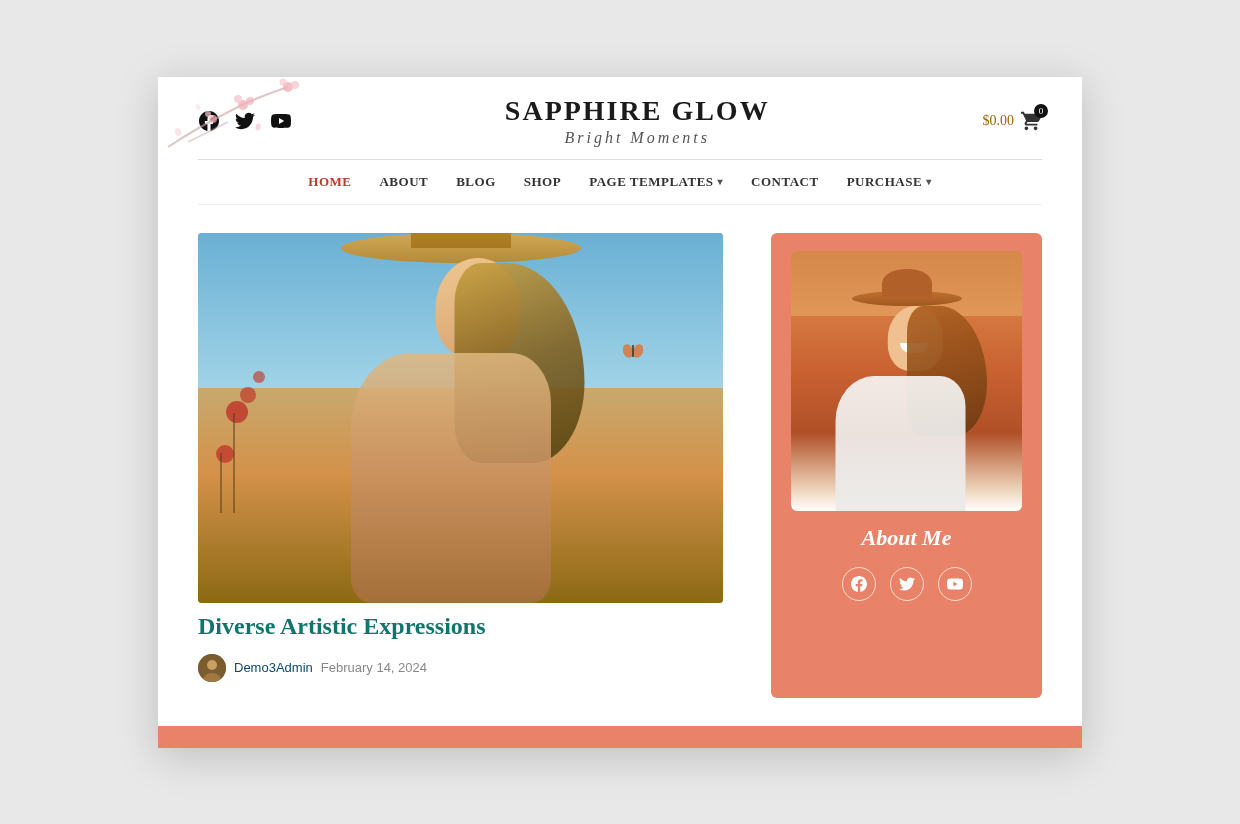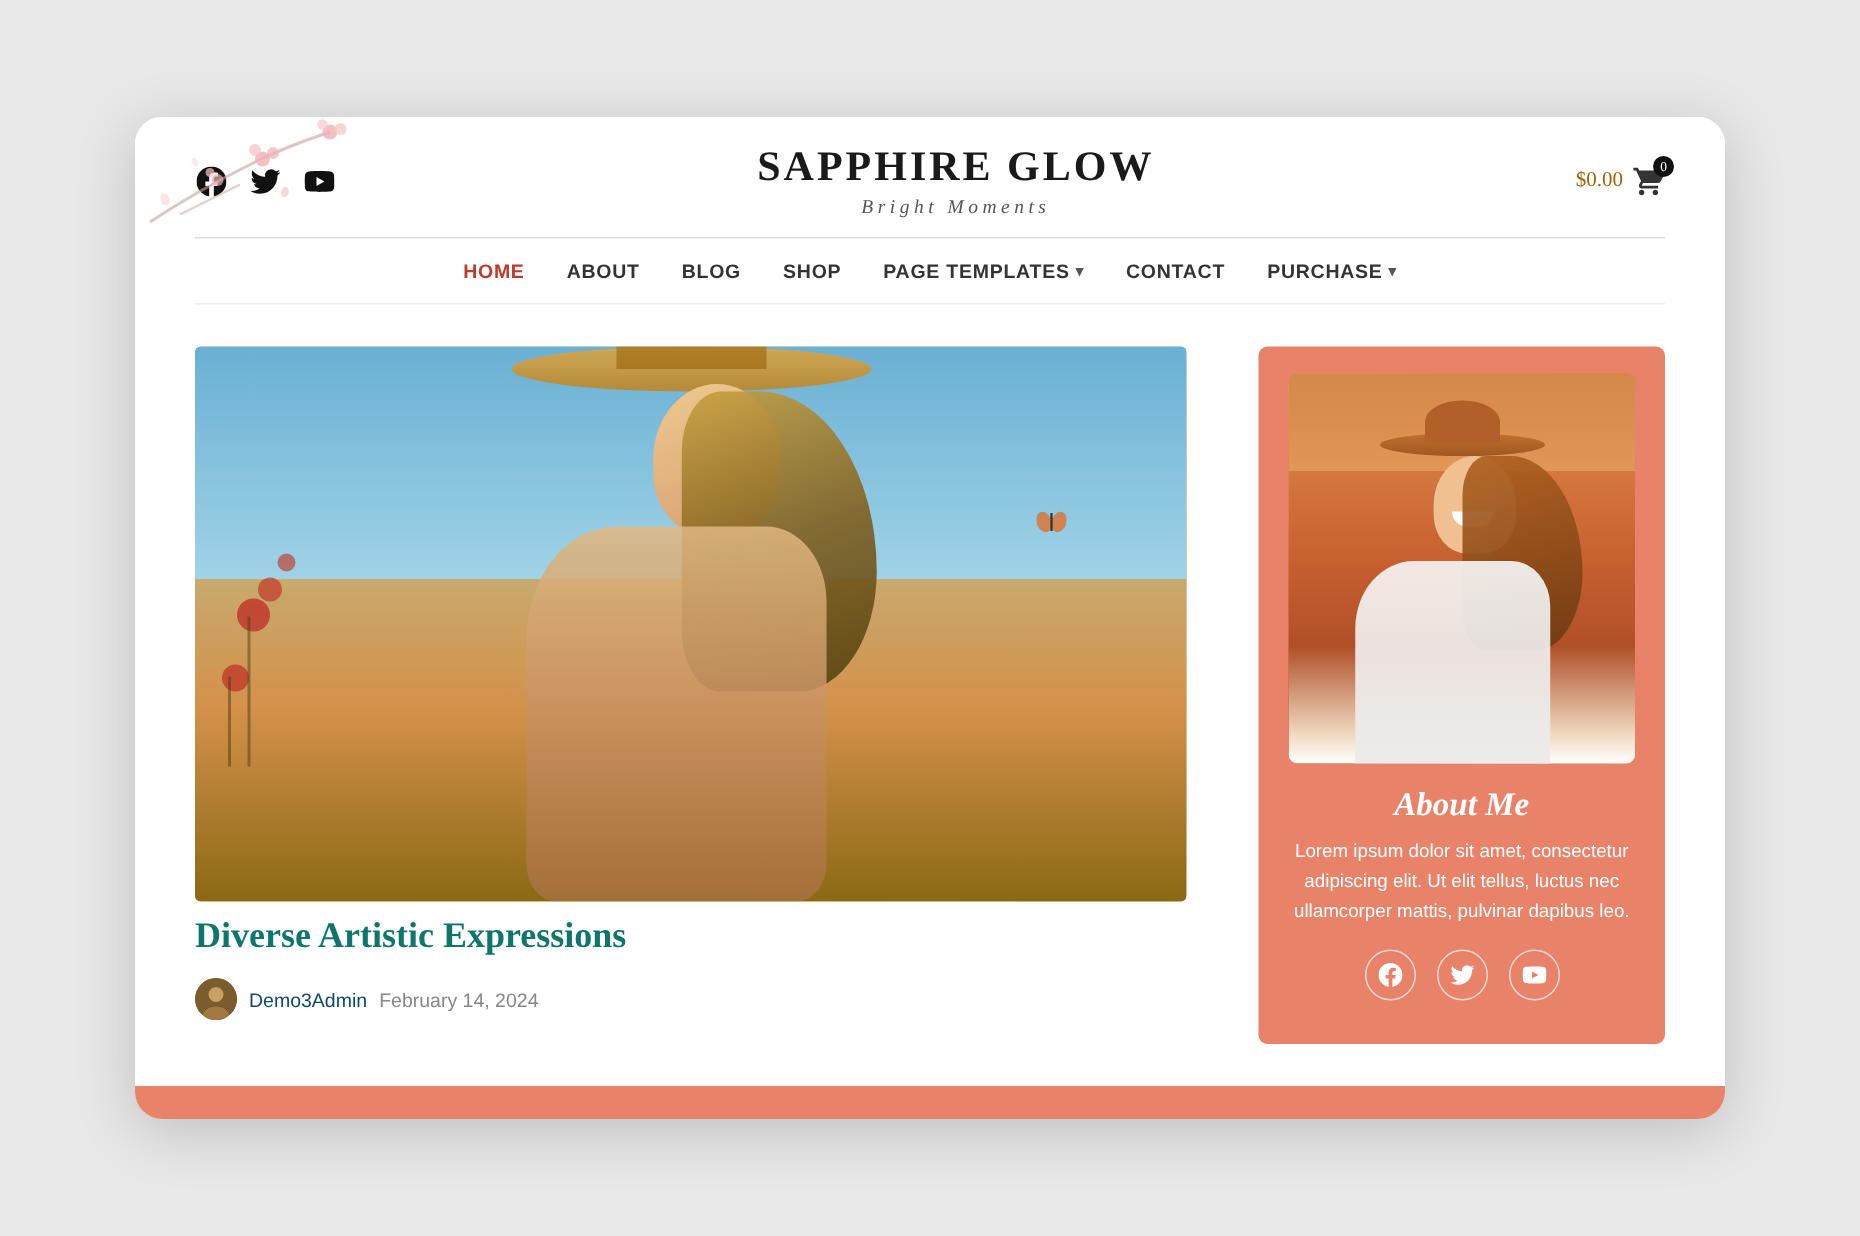--- a/index.html
+++ b/index.html
@@ -8,23 +8,23 @@
       font-family: 'Georgia', serif;
       display: flex;
       justify-content: center;
       align-items: center;
       min-height: 100vh;
       padding: 30px;
     }
 
     .browser-window {
       background: #fff;
-      border-radius: 18px;
+      border-radius: 0;
       box-shadow: 0 8px 40px rgba(0,0,0,0.18);
-      width: 1060px;
+      width: 924px;
       overflow: hidden;
       position: relative;
     }
 
     
     .site-header {
       padding: 18px 40px 0 40px;
       position: relative;
       background: #fff;
     }
@@ -68,21 +68,21 @@
       font-size: 28px;
       font-weight: 700;
       letter-spacing: 2px;
       color: #1a1a1a;
       font-style: normal;
       text-transform: uppercase;
     }
 
     .site-tagline {
       font-family: 'Georgia', serif;
-      font-size: 13px;
+      font-size: 16px;
       color: #555;
       font-style: italic;
       letter-spacing: 3px;
       margin-top: 2px;
     }
 
     .cart-area {
       display: flex;
       align-items: center;
       gap: 6px;
@@ -121,21 +121,21 @@
     .site-nav {
       padding: 14px 0;
       display: flex;
       justify-content: center;
       gap: 28px;
       align-items: center;
       border-bottom: 1px solid #eee;
     }
 
     .nav-item {
-      font-family: Liberation Sans, sans-serif;
+      font-family: Liberation Serif, serif;
       font-size: 13px;
       font-weight: 600;
       letter-spacing: 0.5px;
       color: #333;
       cursor: pointer;
       text-transform: uppercase;
       display: flex;
       align-items: center;
       gap: 4px;
     }
@@ -491,21 +491,20 @@
 
             <div style="position:absolute;top:32px;left:50%;transform:translateX(-25%);width:28px;height:10px;background:#fff;border-radius:0 0 10px 10px;"></div>
 
             <div style="position:absolute;top:-5px;left:50%;transform:translateX(0%);width:80px;height:130px;border-radius:20% 60% 40% 20%;background:linear-gradient(160deg,#b06020,#6a3810);opacity:0.9;"></div>
 
             <div style="position:absolute;top:65px;left:50%;transform:translateX(-55%);width:130px;height:150px;border-radius:30% 20% 10% 10%;background:linear-gradient(180deg,#f8f8f8,#e8e8e8);opacity:0.9;"></div>
           </div>
         </div>
 
         <h2 class="about-card-title" style="font-style:italic;">About Me</h2>
-        <p class="about-card-text">Lorem ipsum dolor sit amet, consectetur adipiscing elit. Ut elit tellus, luctus nec ullamcorper mattis, pulvinar dapibus leo.</p>
 
         <div class="about-card-socials">
           <div class="about-social-btn">
             <svg viewBox="0 0 24 24" xmlns="http://www.w3.org/2000/svg">
               <path d="M24 12.073c0-6.627-5.373-12-12-12s-12 5.373-12 12c0 5.99 4.388 10.954 10.125 11.854v-8.385H7.078v-3.47h3.047V9.43c0-3.007 1.792-4.669 4.533-4.669 1.312 0 2.686.235 2.686.235v2.953H15.83c-1.491 0-1.956.925-1.956 1.874v2.25h3.328l-.532 3.47h-2.796v8.385C19.612 23.027 24 18.062 24 12.073z"></path>
             </svg>
           </div>
           <div class="about-social-btn">
             <svg viewBox="0 0 24 24" xmlns="http://www.w3.org/2000/svg">
               <path d="M23.953 4.57a10 10 0 01-2.825.775 4.958 4.958 0 002.163-2.723c-.951.555-2.005.959-3.127 1.184a4.92 4.92 0 00-8.384 4.482C7.69 8.095 4.067 6.13 1.64 3.162a4.822 4.822 0 00-.666 2.475c0 1.71.87 3.213 2.188 4.096a4.904 4.904 0 01-2.228-.616v.06a4.923 4.923 0 003.946 4.827 4.996 4.996 0 01-2.212.085 4.936 4.936 0 004.604 3.417 9.867 9.867 0 01-6.102 2.105c-.39 0-.779-.023-1.17-.067a13.995 13.995 0 007.557 2.209c9.053 0 13.998-7.496 13.998-13.985 0-.21 0-.42-.015-.63A9.935 9.935 0 0024 4.59z"></path>

